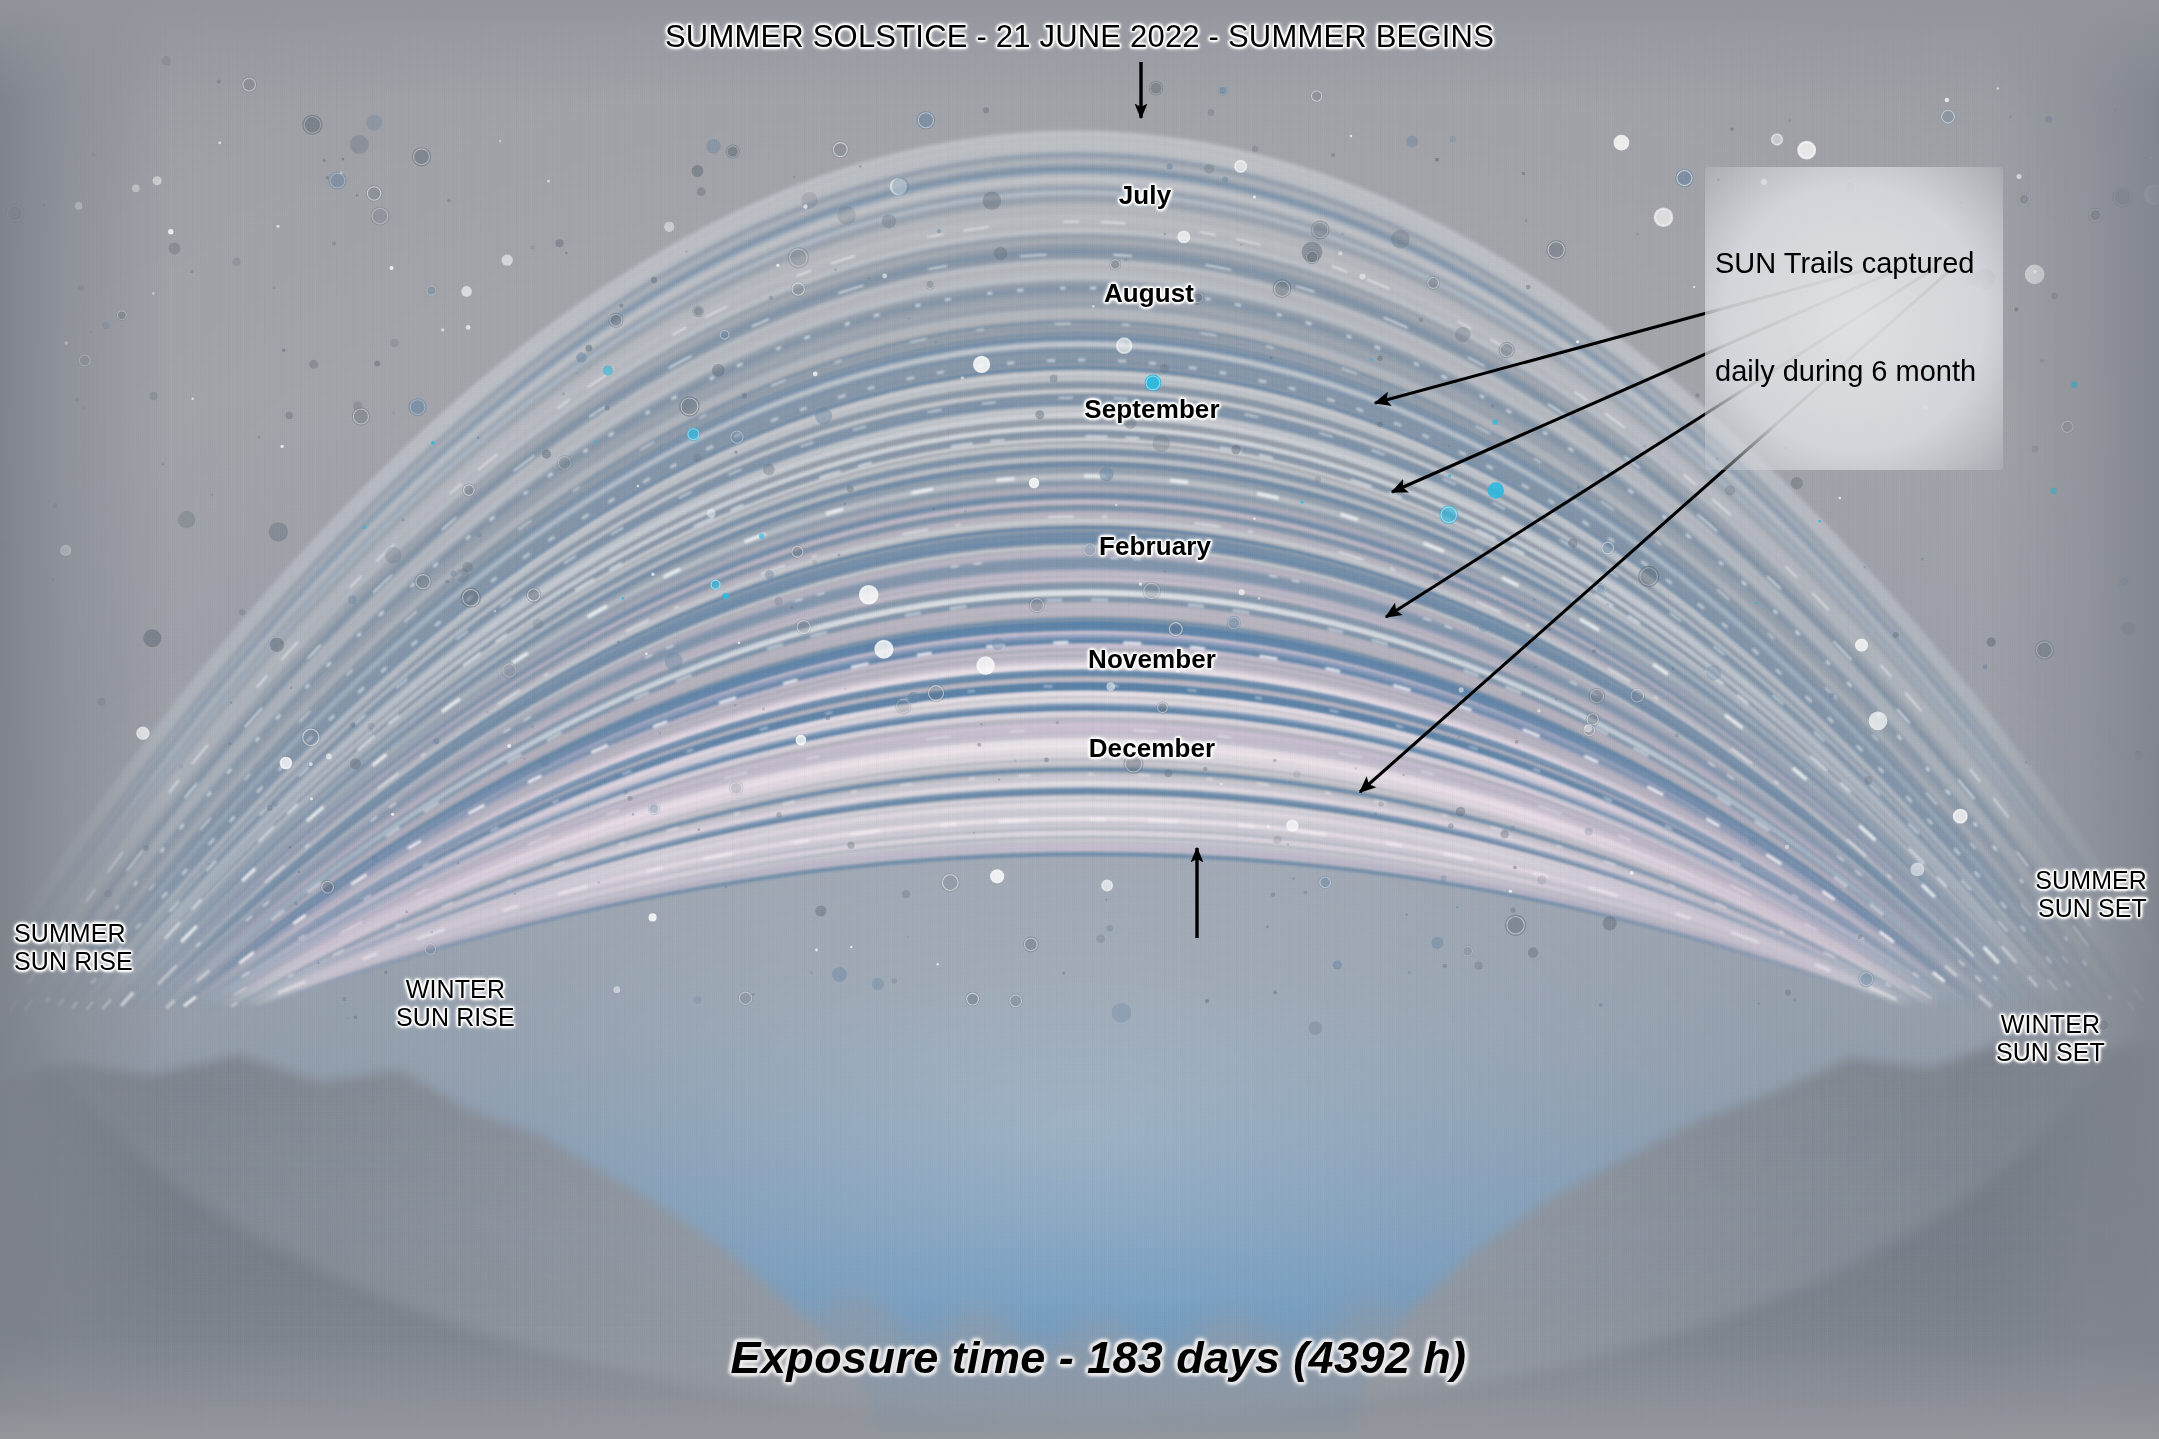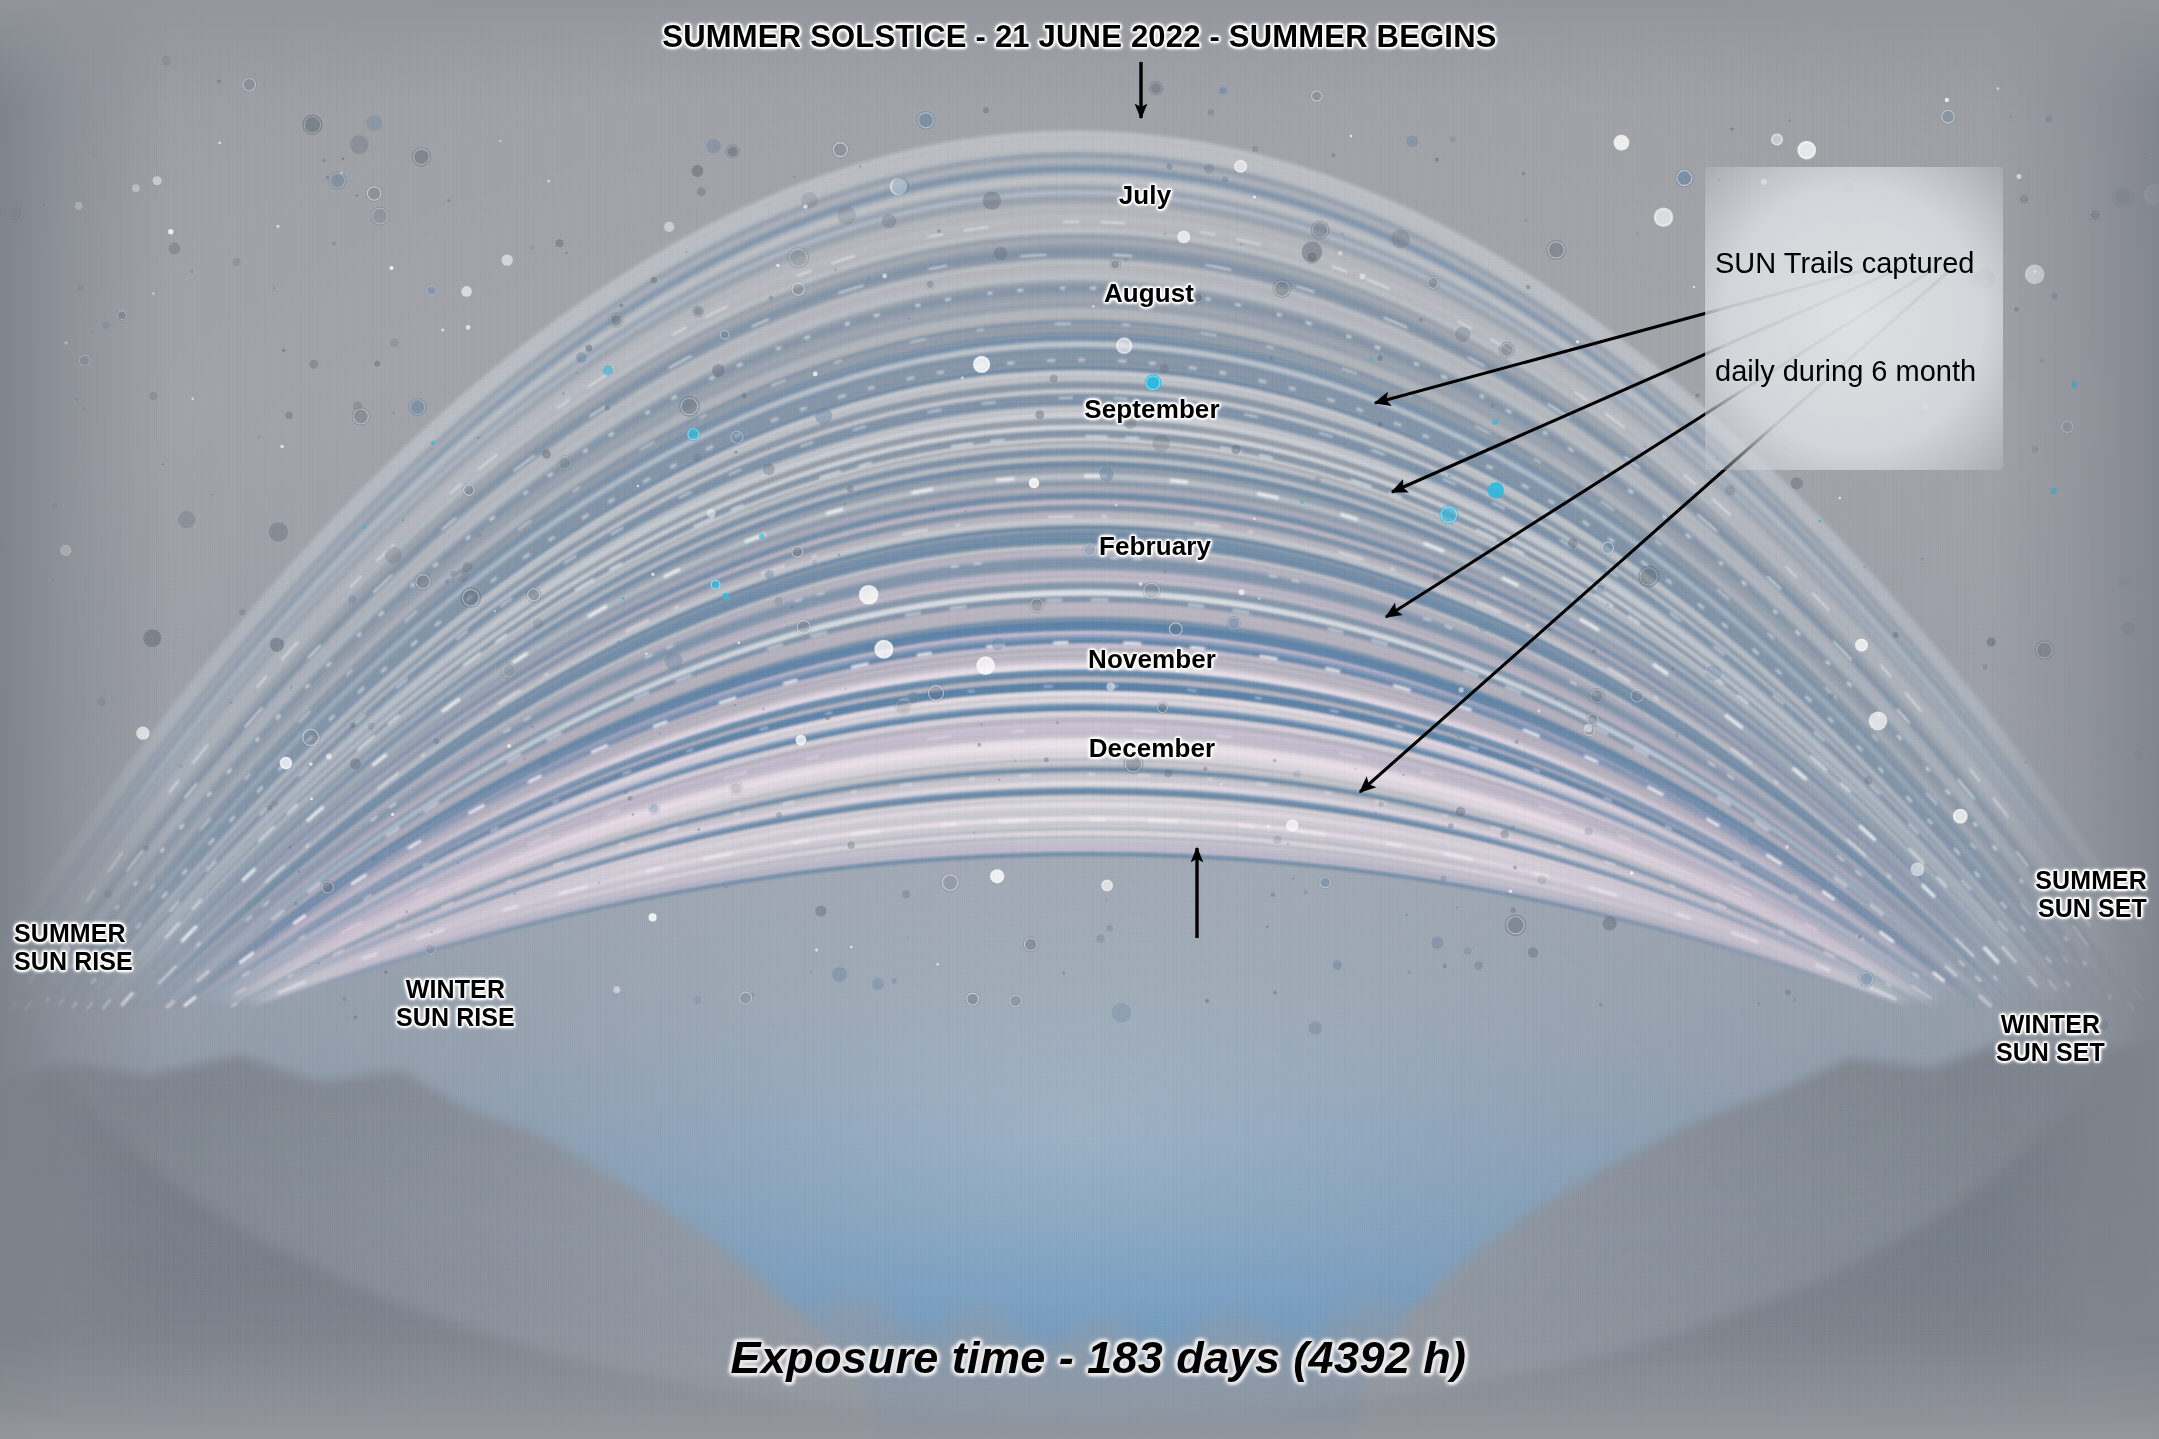--- a/index.html
+++ b/index.html
@@ -62,27 +62,27 @@
     color:#000;
     white-space:pre;
     line-height:1.06;
     letter-spacing:.1px;
     text-shadow:
       0 0 5px #fff, 0 0 5px #fff, 0 0 4px #fff, 0 0 3px #fff,
       1px 0 2px #fff, -1px 0 2px #fff, 0 1px 2px #fff, 0 -1px 2px #fff,
       1px 1px 2px #fff, -1px -1px 2px #fff, 1px -1px 2px #fff, -1px 1px 2px #fff;
   }
   .solstice{
-    font-size:31px;font-weight:bold;letter-spacing:.2px;
+    font-size:31px;font-weight:normal;letter-spacing:.2px;
   }
   .month{
     font-size:26px;font-weight:bold;
   }
   .corner{
-    font-size:25px;font-weight:bold;line-height:1.12;
+    font-size:25px;font-weight:normal;line-height:1.12;
   }
   .exposure{
     font-size:45px;font-weight:bold;font-style:italic;letter-spacing:.4px;
     text-shadow:
       0 0 7px #e8e8ea, 0 0 6px #e8e8ea, 0 0 5px #ececed, 0 0 4px #eeeef0,
       2px 0 3px #eaeaec, -2px 0 3px #eaeaec, 0 2px 3px #eaeaec, 0 -2px 3px #eaeaec,
       2px 2px 3px #e6e6e8, -2px -2px 3px #e6e6e8;
     padding-left: 38px;
   }
 

